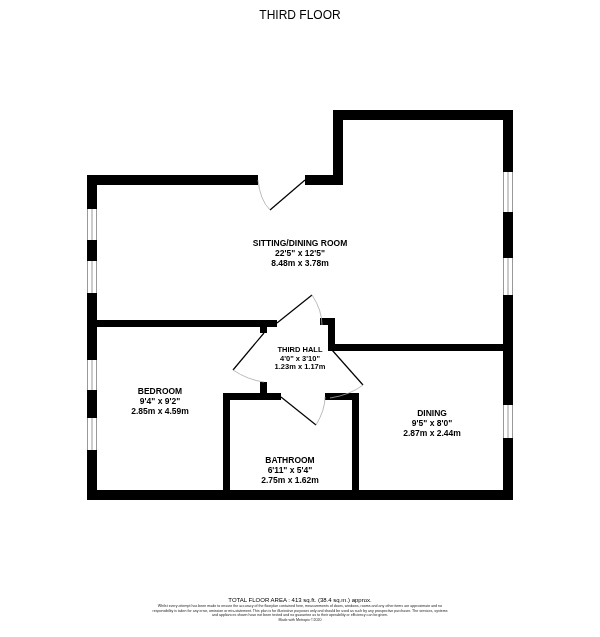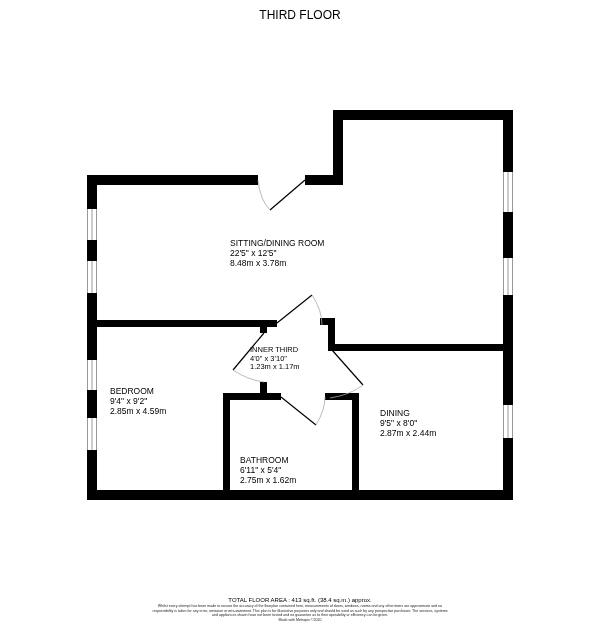--- a/index.html
+++ b/index.html
@@ -2,21 +2,21 @@
 <html><head>
 <meta charset="utf-8">
 <style>
   html, body { margin: 0; padding: 0; background: #ffffff; }
   body { width: 600px; height: 637px; position: relative; overflow: hidden;
          font-family: "Liberation Sans", sans-serif; color: #000; }
   .header { position: absolute; left: 0; top: 8px; width: 600px; text-align: center; }
   .header .t1 { font-size: 12px; line-height: 14px; }
   .header .t2 { font-size: 12.5px; line-height: 14px; }
   svg.plan { position: absolute; left: 0; top: 0; }
-  .lbl { position: absolute; font-weight: normal; font-size: 8.5px; line-height: 10px; }
+  .lbl { position: absolute; text-align: center; font-weight: bold; font-size: 8.5px; line-height: 10px; }
   .lbl span { display: block; white-space: nowrap; }
   .footer { position: absolute; left: 150px; width: 300px; top: 596px; text-align: center; }
   .footer .total { font-size: 6px; line-height: 8px; }
   .footer .disc { font-size: 3.6px; line-height: 4.6px; color: #222; }
 </style>
 </head>
 <body>
 
 <div class="header">
   <div class="t1">THIRD FLOOR</div>
@@ -125,21 +125,21 @@
   </g>
 </svg>
 
 <div class="lbl" style="left:230px; top:238px; width:140px;">
   <span>SITTING/DINING ROOM</span>
   <span>22'5"  x 12'5"</span>
   <span>8.48m  x 3.78m</span>
 </div>
 
 <div class="lbl" style="left:250px; top:346px; width:100px; font-size:7.5px; line-height:8.5px;">
-  <span>INNER THIRD</span>
+  <span>THIRD HALL</span>
   <span>4'0"  x 3'10"</span>
   <span>1.23m  x 1.17m</span>
 </div>
 
 <div class="lbl" style="left:110px; top:386px; width:100px;">
   <span>BEDROOM</span>
   <span>9'4"  x 9'2"</span>
   <span>2.85m  x 4.59m</span>
 </div>
 

